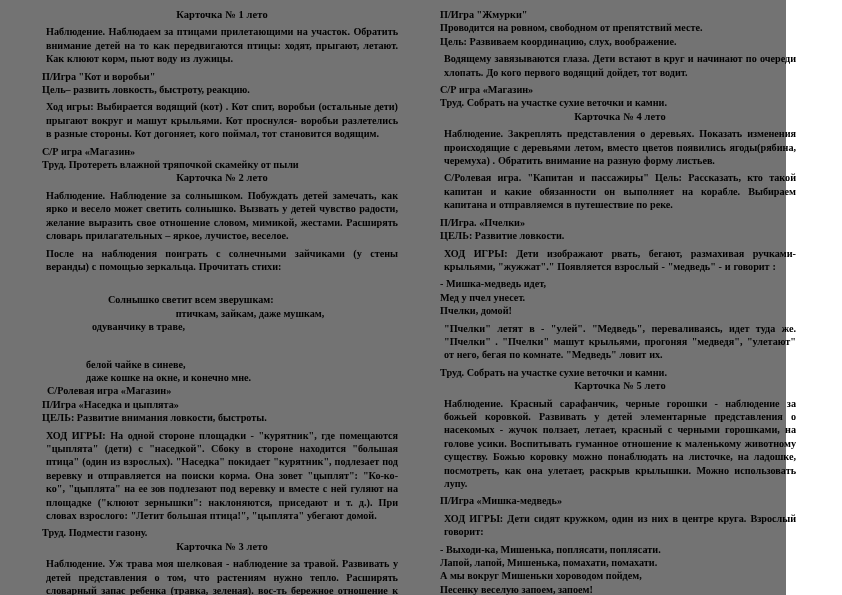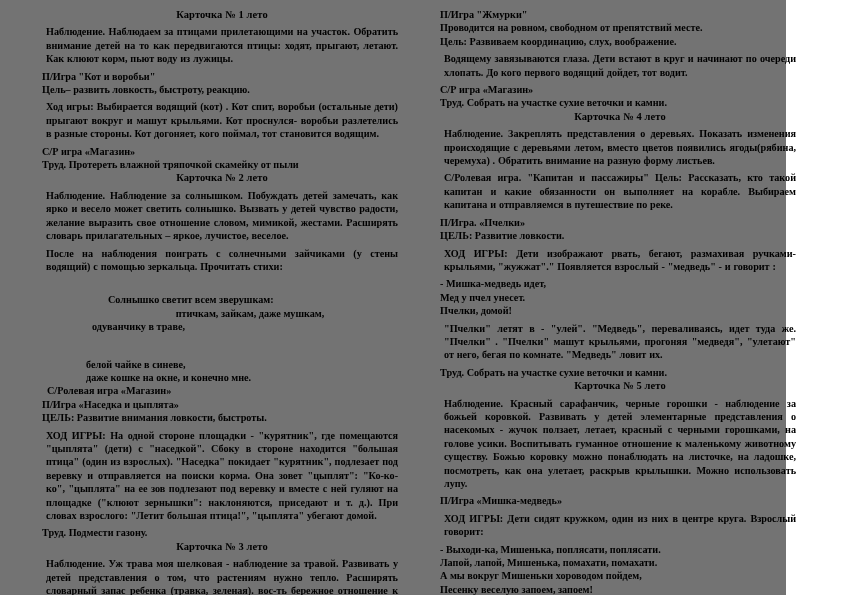--- a/index.html
+++ b/index.html
@@ -106,21 +106,21 @@
         <div class="line">П/Игра "Кот и воробьи"</div>
         <div class="line">Цель– развить ловкость, быстроту, реакцию.</div>
         <div class="para">Ход игры: Выбирается водящий (кот) . Кот спит, воробьи (остальные дети) прыгают вокруг и машут крыльями. Кот проснулся- воробьи разлетелись в разные стороны. Кот догоняет, кого поймал, тот становится водящим.</div>
         <div class="line">С/Р игра «Магазин»</div>
         <div class="line">Труд. Протереть влажной тряпочкой скамейку от пыли</div>
       </div>
 
       <div class="blk">
         <div class="card-title">Карточка № 2 лето</div>
         <div class="para">Наблюдение. Наблюдение за солнышком. Побуждать детей замечать, как ярко и весело может светить солнышко. Вызвать у детей чувство радости, желание выразить свое отношение словом, мимикой, жестами. Расширять словарь прилагательных – яркое, лучистое, веселое.</div>
-        <div class="para">После на наблюдения поиграть с солнечными зайчиками (у стены водящий) с помощью зеркальца. Прочитать стихи:</div>
+        <div class="para">После на наблюдения поиграть с солнечными зайчиками (у стены веранды) с помощью зеркальца. Прочитать стихи:</div>
         <div class="verse v0">Солнышко светит всем зверушкам:</div>
         <div class="verse v1">птичкам, зайкам, даже мушкам,</div>
         <div class="verse v2">одуванчику в траве,</div>
         <div class="verse v3">белой чайке в синеве,</div>
         <div class="verse v4">даже кошке на окне, и конечно мне.</div>
         <div class="line indent1">С/Ролевая игра «Магазин»</div>
         <div class="line">П/Игра  «Наседка и цыплята»</div>
         <div class="line">ЦЕЛЬ: Развитие внимания ловкости, быстроты.</div>
         <div class="para">ХОД ИГРЫ: На одной стороне площадки - "курятник", где помещаются "цыплята" (дети) с "наседкой". Сбоку в стороне находится "большая птица" (один из взрослых). "Наседка" покидает "курятник", подлезает под веревку и отправляется на поиски корма. Она зовет "цыплят": "Ко-ко-ко", "цыплята" на ее зов подлезают под веревку и вместе с ней гуляют на площадке ("клюют зернышки": наклоняются, приседают и т. д.). При словах взрослого: "Летит большая птица!", "цыплята" убегают домой.</div>
         <div class="line">Труд.  Подмести газону.</div>

